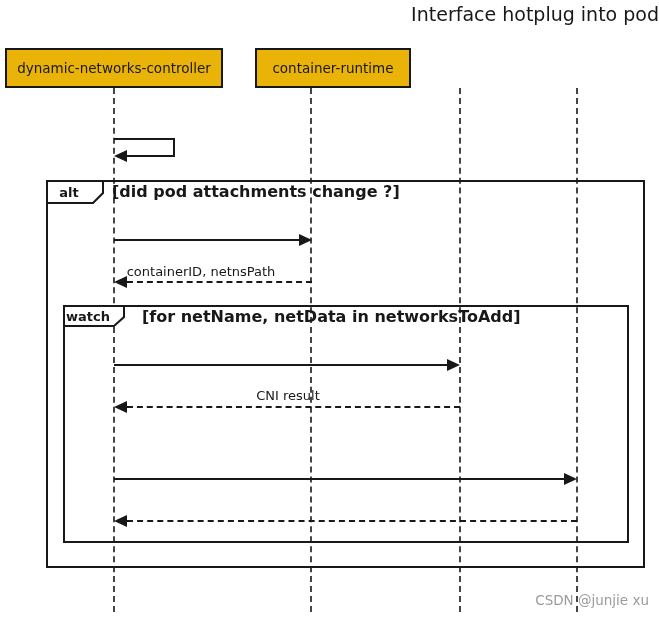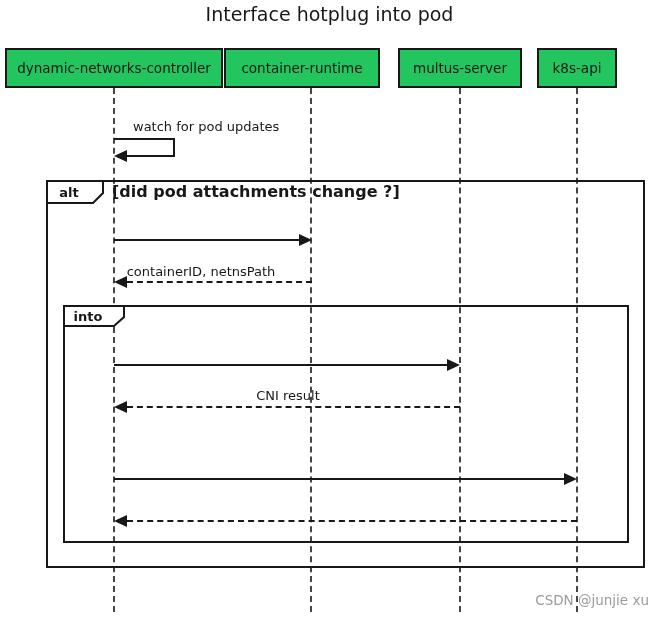--- a/index.html
+++ b/index.html
@@ -1,23 +1,23 @@
 <!DOCTYPE html>
 <html><head>
 <meta charset="utf-8">
 <style>
   html,body{margin:0;padding:0;background:#ffffff;}
   .diagram{
     position:relative;width:659px;height:620px;background:#ffffff;
     font-family:"DejaVu Sans","Liberation Sans",sans-serif;color:#181818;overflow:hidden;
   }
-  .title{position:absolute;left:0;top:3px;width:659px;text-align:center;font-size:19px;}
+  .title{position:absolute;left:0;top:3px;width:659px;text-align:right;font-size:19px;}
   .lifeline{position:absolute;top:88px;height:524px;width:0;border-left:2px dashed #454545;}
   .participant{
-    position:absolute;top:48px;height:40px;box-sizing:border-box;background:#22c55e;
+    position:absolute;top:48px;height:40px;box-sizing:border-box;background:#eab308;
     border:2px solid #181818;display:flex;align-items:center;justify-content:center;
     font-size:13.5px;white-space:nowrap;
   }
   .hline{position:absolute;height:0;border-top:2px solid #181818;}
   .hline.dashed{border-top-style:dashed;}
   .vline{position:absolute;width:0;border-left:2px solid #181818;}
   .arrowhead{position:absolute;width:0;height:0;border-top:6px solid transparent;border-bottom:6px solid transparent;}
   .arrowhead.right{border-left:13px solid #181818;}
   .arrowhead.left{border-right:13px solid #181818;}
   .msg-label{
@@ -38,46 +38,44 @@
 <div class="diagram">
 
   <div class="title">Interface hotplug into pod</div>
 
   <div class="lifeline" style="left:113px"></div>
   <div class="lifeline" style="left:310px"></div>
   <div class="lifeline" style="left:459px"></div>
   <div class="lifeline" style="left:576px"></div>
 
   <div class="participant" style="left:5px;width:218px">dynamic-networks-controller</div>
-  <div class="participant" style="left:224px;width:156px">container-runtime</div>
-  <div class="participant" style="left:398px;width:124px">multus-server</div>
-  <div class="participant" style="left:537px;width:80px">k8s-api</div>
+  <div class="participant" style="left:255px;width:156px">container-runtime</div>
 
-  <div class="msg-label self-label" style="left:133px;top:119px">watch for pod updates</div>
   <div class="hline" style="left:114px;top:138px;width:61px"></div>
   <div class="vline" style="left:173px;top:138px;height:19px"></div>
   <div class="hline" style="left:127px;top:155px;width:48px"></div>
   <div class="arrowhead left" style="left:114px;top:150px"></div>
 
   <div class="frame" style="left:46px;top:180px;width:599px;height:388px"></div>
   <div class="frame-tab" style="left:46px;top:180px;width:58px;height:24px">
     <svg width="58" height="24" viewBox="0 0 58 24">
       <polygon points="1,1 57,1 57,13 47,23 1,23" fill="#ffffff" stroke="#181818" stroke-width="2"></polygon>
     </svg>
     <span>alt</span>
   </div>
   <div class="condition" style="left:112px;top:182px">[did pod attachments change ?]</div>
 
   <div class="frame" style="left:63px;top:305px;width:566px;height:238px"></div>
   <div class="frame-tab" style="left:63px;top:305px;width:62px;height:22px">
     <svg width="62" height="22" viewBox="0 0 62 22">
       <polygon points="1,1 61,1 61,12 51,21 1,21" fill="#ffffff" stroke="#181818" stroke-width="2"></polygon>
     </svg>
-    <span>into</span>
+    <span>watch</span>
   </div>
+  <div class="condition" style="left:142px;top:307px">[for netName, netData in networksToAdd]</div>
 
   <div class="hline" style="left:114px;top:239px;width:186px"></div>
   <div class="arrowhead right" style="left:299px;top:234px"></div>
 
   <div class="msg-label" style="left:201px;top:264px">containerID, netnsPath</div>
   <div class="arrowhead left" style="left:114px;top:276px"></div>
   <div class="hline dashed" style="left:127px;top:281px;width:185px"></div>
 
   <div class="hline" style="left:114px;top:364px;width:333px"></div>
   <div class="arrowhead right" style="left:447px;top:359px"></div>

